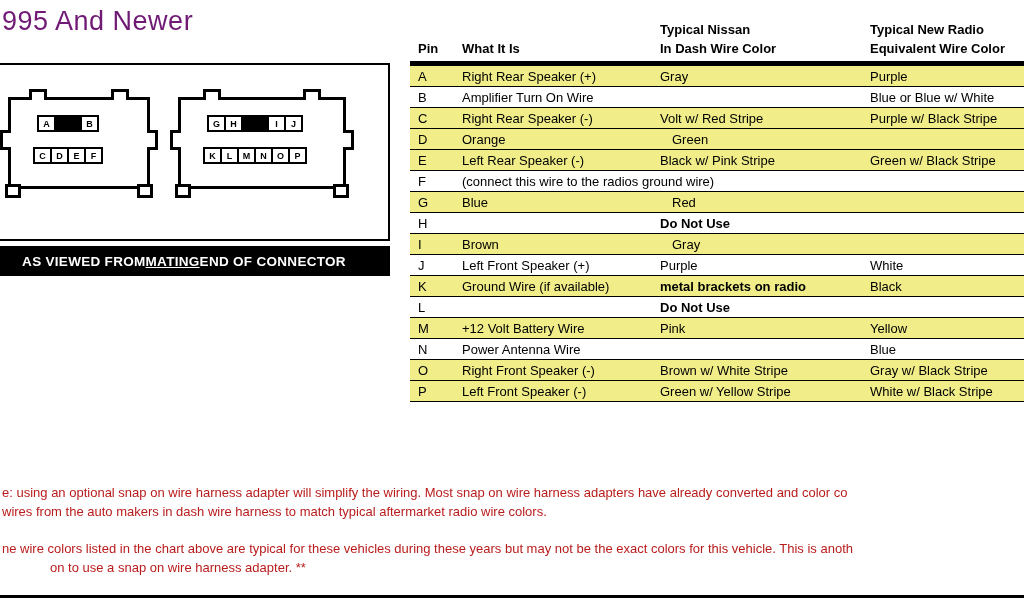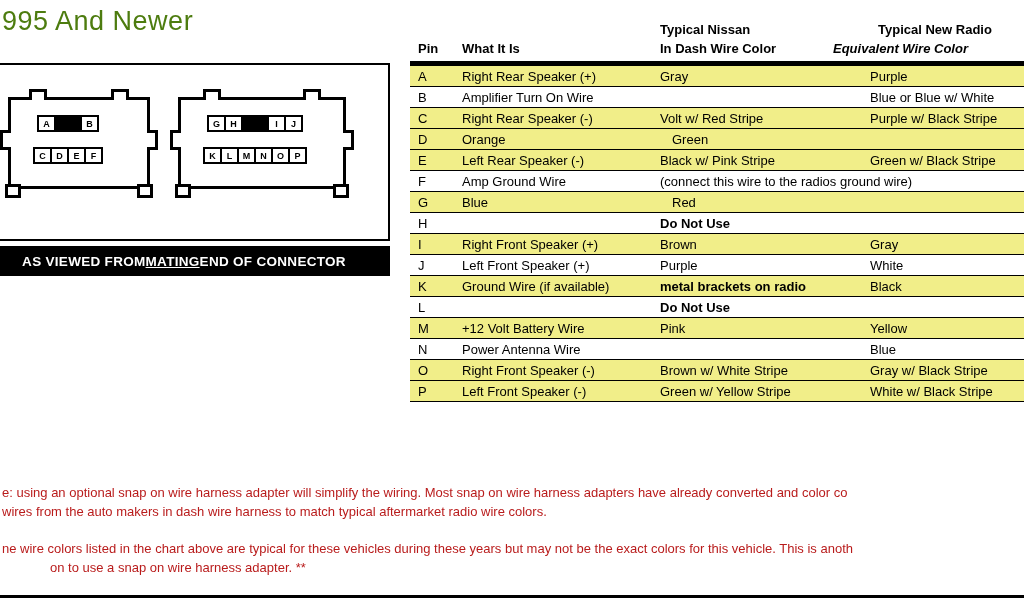--- a/index.html
+++ b/index.html
@@ -2,21 +2,21 @@
 <html><head>
 <meta charset="utf-8">
 <style>
   * { margin:0; padding:0; box-sizing:border-box; }
   html,body { background:#e8e8e8; }
   body { font-family:"Liberation Sans", sans-serif; }
   #page {
     position:relative; width:1024px; height:600px; background:#ffffff;
     overflow:hidden; margin:0 auto;
   }
-  .title { position:absolute; left:2px; top:6px; font-size:27px; color:#4d7c0f; letter-spacing:0.5px; }
+  .title { position:absolute; left:2px; top:6px; font-size:27px; color:#701a75; letter-spacing:0.5px; }
 
   
   #connector-box { position:absolute; left:-22px; top:63px; width:412px; height:178px; border:2px solid #000; background:#fff; }
   .conn { position:absolute; border:3px solid #000; background:#fff; }
   .tab { position:absolute; border:3px solid #000; background:#fff; }
   .pin-row { position:absolute; display:flex; background:#000; padding:2px; gap:2px; }
   .pin { background:#fff; min-width:15px; height:13px; display:flex; align-items:center; justify-content:center;
          font-size:9px; font-weight:bold; padding:0 2px; color:#000; }
   .pin-filler { background:#000; width:24px; height:13px; }
   #banner { position:absolute; left:-22px; top:246px; width:412px; height:30px; background:#000; color:#fff;
@@ -97,22 +97,22 @@
   <div id="banner">
     <span>AS VIEWED FROM </span>
     <span class="u">MATING</span>
     <span> END OF CONNECTOR</span>
   </div>
 
   <div class="th" style="left:418px; top:41px;">Pin</div>
   <div class="th" style="left:462px; top:41px;">What It Is</div>
   <div class="th" style="left:660px; top:22px;">Typical Nissan</div>
   <div class="th" style="left:660px; top:41px;">In Dash Wire Color</div>
-  <div class="th" style="left:870px; top:22px;margin-left:8px;">Typical New Radio</div>
-  <div class="th" style="left:833px; top:41px;font-style:italic;">Equivalent Wire Color</div>
+  <div class="th" style="left:870px; top:22px;">Typical New Radio</div>
+  <div class="th" style="left:870px; top:41px;">Equivalent Wire Color</div>
 
   <div id="rows">
       <div class="trow" style="background: rgb(241, 238, 137);">
         <div class="tcell c-pin">A</div>
         <div class="tcell c-what">Right Rear Speaker (+)</div>
         <div class="tcell c-nissan">Gray</div>
         <div class="tcell c-radio">Purple</div>
       </div>
       <div class="trow">
         <div class="tcell c-pin">B</div>
@@ -132,36 +132,34 @@
         <div class="tcell c-radio">Green</div>
       </div>
       <div class="trow" style="background: rgb(241, 238, 137);">
         <div class="tcell c-pin">E</div>
         <div class="tcell c-what">Left Rear Speaker (-)</div>
         <div class="tcell c-nissan">Black w/ Pink Stripe</div>
         <div class="tcell c-radio">Green w/ Black Stripe</div>
       </div>
       <div class="trow">
         <div class="tcell c-pin">F</div>
-        <div class="tcell c-what">Amp Ground Wire</div>
         <div class="tcell c-span">(connect this wire to the radios ground wire)</div>
       </div>
       <div class="trow" style="background: rgb(241, 238, 137);">
         <div class="tcell c-pin">G</div>
         <div class="tcell c-nissan">Blue</div>
         <div class="tcell c-radio">Red</div>
       </div>
       <div class="trow">
         <div class="tcell c-pin">H</div>
         <div class="tcell c-what"></div>
         <div class="tcell c-nissan special">Do Not Use</div>
       </div>
       <div class="trow" style="background: rgb(241, 238, 137);">
         <div class="tcell c-pin">I</div>
-        <div class="tcell c-what">Right Front Speaker (+)</div>
         <div class="tcell c-nissan">Brown</div>
         <div class="tcell c-radio">Gray</div>
       </div>
       <div class="trow">
         <div class="tcell c-pin">J</div>
         <div class="tcell c-what">Left Front Speaker (+)</div>
         <div class="tcell c-nissan">Purple</div>
         <div class="tcell c-radio">White</div>
       </div>
       <div class="trow" style="background: rgb(241, 238, 137);">

